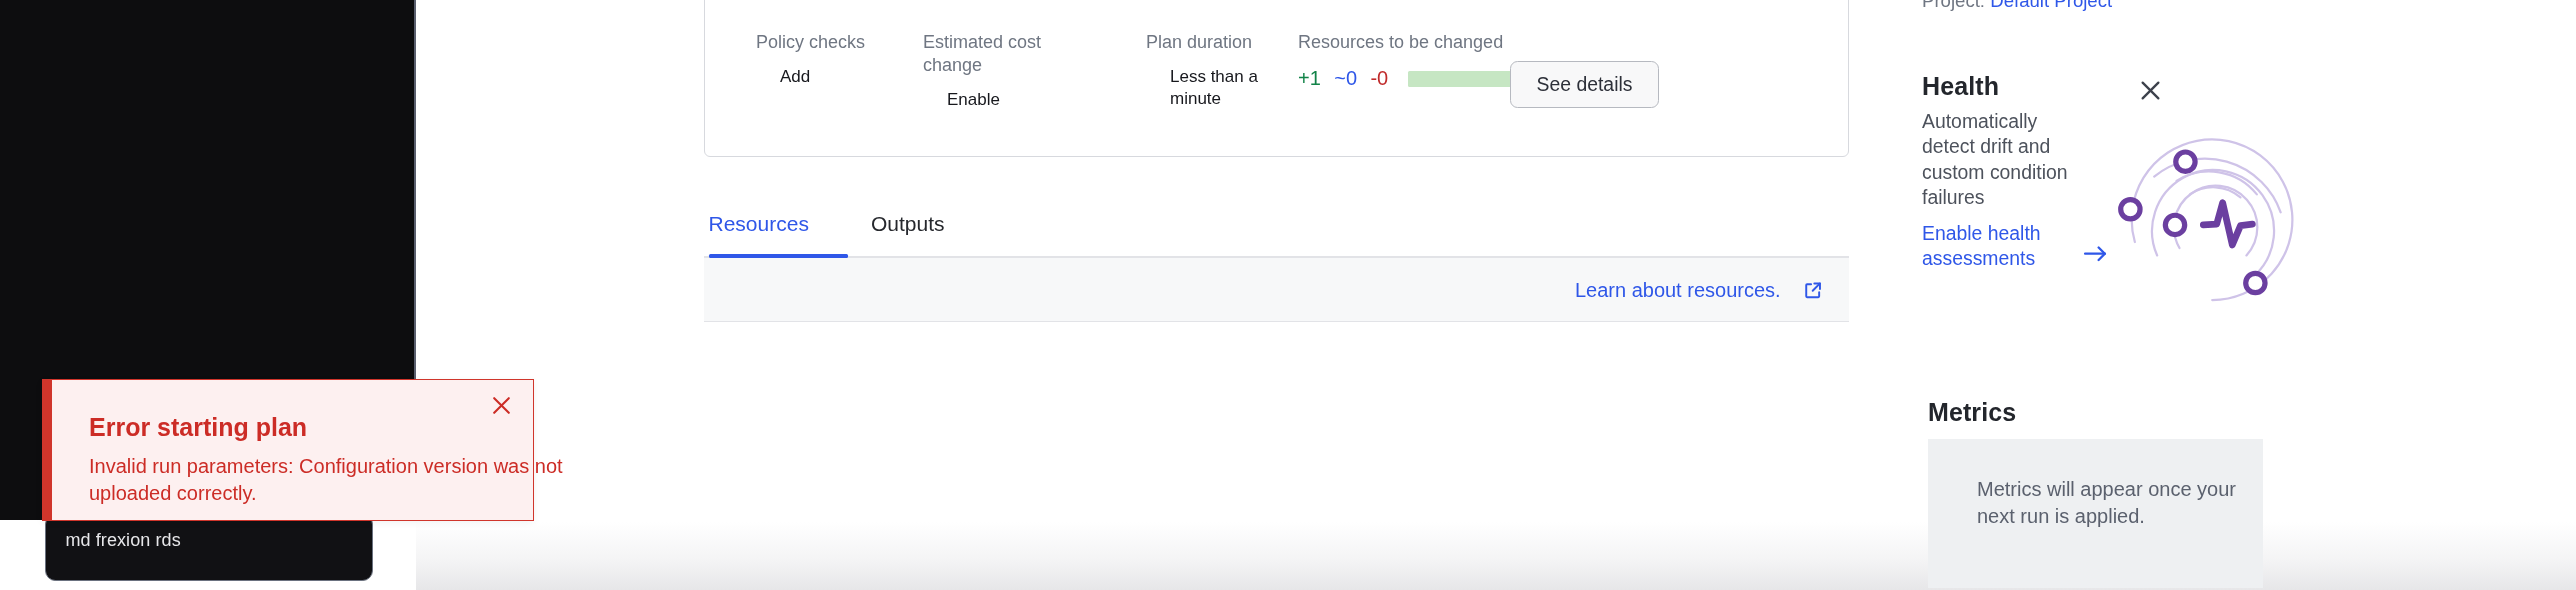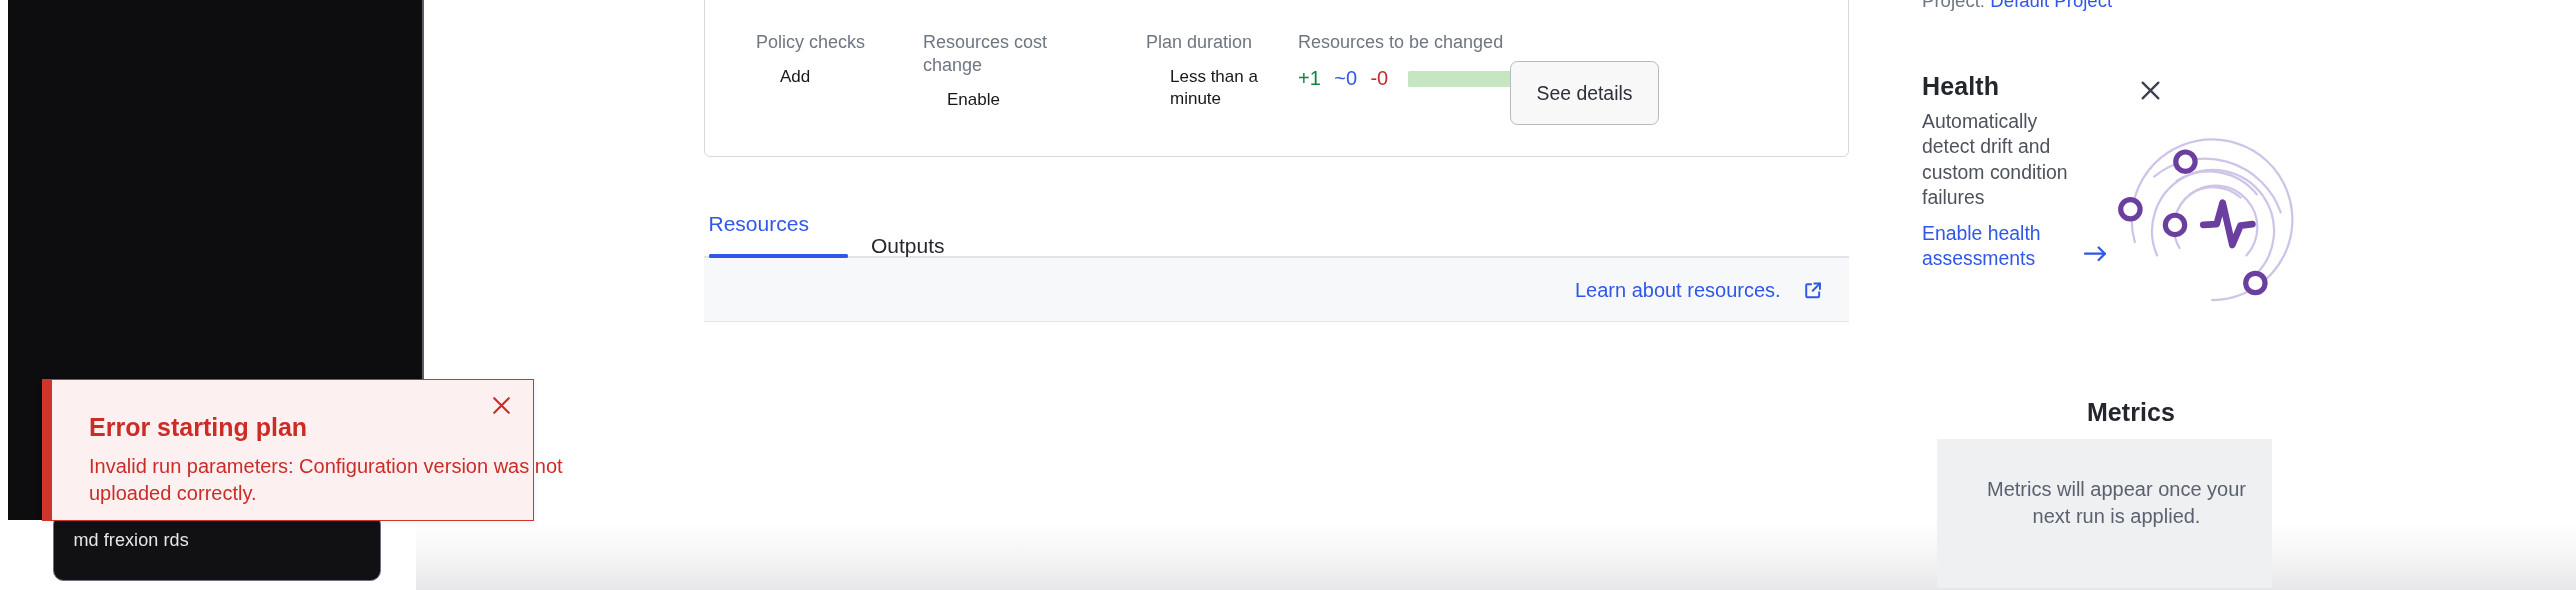--- a/index.html
+++ b/index.html
@@ -12,21 +12,21 @@
   #root { position: relative; width: 2576px; height: 590px; background:#ffffff; }
 
   
   .page-bottom-fade{
     position:absolute; left:416px; top:522px; width:2160px; height:69px;
     background: linear-gradient(to bottom, #ffffff 0%, #f4f4f5 55%, #e6e6e8 100%);
   }
 
   
   .dark-panel{
-    position:absolute; left:8px; top:0; width:416px; height:520px;
+    position:absolute; left:0; top:0; width:416px; height:520px;
     background:#0d0d0f;
     border-right:2.2px solid #5a5f6e;
   }
   .dark-inner-card{
     position:absolute; left:45px; top:514px; width:328px; height:67px;
     border:1.5px solid #6b7280; border-radius:10.4px;
     background:#111114;
     overflow:hidden;
   }
   .dark-inner-text{
@@ -63,41 +63,41 @@
   .res-counts{ margin-top:13.4px; display:flex; align-items:center; gap:13.4px; }
   .res-counts .n{ font-size:20px; }
   .n-add{ color:#128348; }
   .n-chg{ color:#2f57e8; }
   .n-del{ color:#c02b2b; }
   .res-bar{
     width:125px; height:16.4px; background:#c6e6c3; border-radius:1.5px; margin-left:6px;
   }
 
   .see-details-btn{
-    position:absolute; left:805px; top:149px; width:149px; height:64px;
+    position:absolute; left:805px; top:149px; width:149px; height:47px;
     background:#f8f8f9; border:1.5px solid #b6b9c0; border-radius:7.5px;
     font-family:"Liberation Sans", sans-serif;
     font-size:19.4px; color:#2d3039; cursor:pointer;
     display:flex; align-items:center; justify-content:center;
   }
 
   
   .tabs{
     position:absolute; left:704px; top:206px; width:1145px; height:52px;
   }
   .tabs-underline{
     position:absolute; left:0; bottom:0; width:1145px; height:2.2px; background:#e2e3e7;
   }
   .tab{
     position:absolute; bottom:0; height:52px;
     display:flex; align-items:flex-start; padding-top:6px;
     font-size:21px; cursor:pointer;
   }
   .tab-resources{ left:4.5px; color:#2f57e8; }
-  .tab-outputs{ left:167px; color:#26282d;align-items:flex-end; }
+  .tab-outputs{ left:167px; color:#26282d; }
   .tab-active-bar{
     position:absolute; left:0px; bottom:0; width:139px; height:4.5px;
     background:#2f57e8; border-radius:1.5px;
   }
 
   
   .res-panel{
     position:absolute; left:704px; top:258px; width:1145px; height:64px;
     background:#f7f8f9;
     border-bottom:1.5px solid #e2e3e7;
@@ -134,21 +134,21 @@
   }
   .health-close{
     position:absolute; left:215px; top:4.5px;
     width:27px; height:27px; cursor:pointer; color:#3c414b;
   }
   .health-art{
     position:absolute; left:186px; top:51px; width:201px; height:186px;
     pointer-events:none;
   }
 
-  .metrics-sec{ position:absolute; left:15px; top:398px; width:388px;text-align:center; }
+  .metrics-sec{ position:absolute; left:6px; top:398px; width:388px; }
   .metrics-box{
     margin-top:12px; width:335px; height:149px;
     background:#eef0f2;
   }
   .metrics-box p{
     padding:37px 0 0 37px; width:298px;
     font-size:20px; color:#5b616e; line-height:1.35;margin-left:12px;
   }
 
   
@@ -187,21 +187,21 @@
   </div>
 
   <div class="summary-card">
     <div class="summary-grid">
       <div class="sum-col col-policy">
         <div class="sum-label">Policy checks</div>
         <div class="sum-value">Add</div>
       </div>
 
       <div class="sum-col col-cost">
-        <div class="sum-label">Resources cost change</div>
+        <div class="sum-label">Estimated cost change</div>
         <div class="sum-value">Enable</div>
       </div>
 
       <div class="sum-col col-dur">
         <div class="sum-label">Plan duration</div>
         <div class="sum-value">Less than a minute</div>
       </div>
 
       <div class="sum-col col-res">
         <div class="sum-label">Resources to be changed</div>

